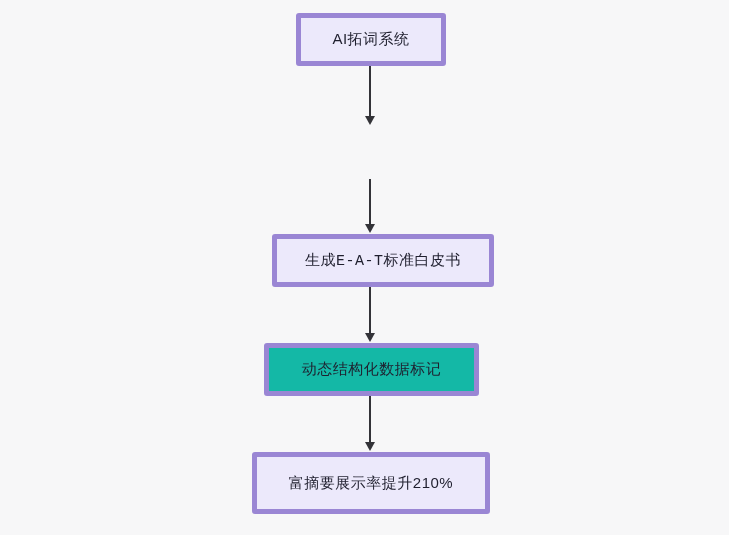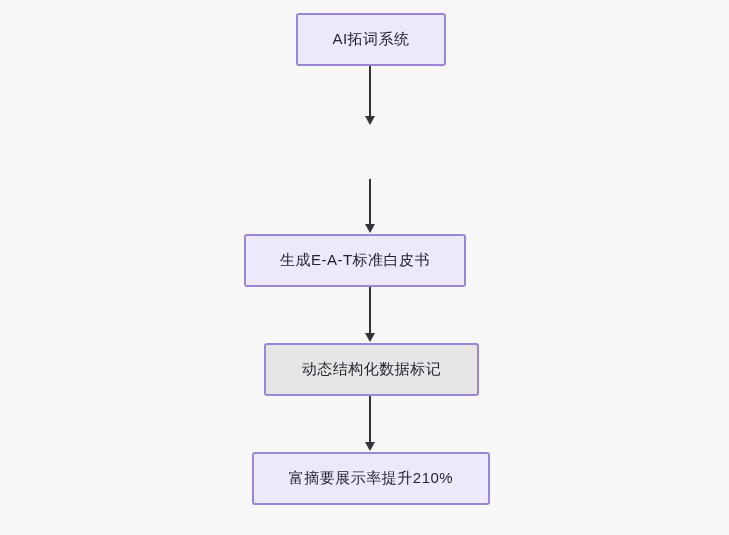--- a/index.html
+++ b/index.html
@@ -15,21 +15,21 @@
   }
   #flow {
     position: relative;
     width: 729px;
     height: 535px;
   }
   .node {
     position: absolute;
     box-sizing: border-box;
     background: #ece9fb;
-    border: 2px solid #be185d;
+    border: 5px solid #be185d;
     border-radius: 3px;
     display: flex;
     align-items: center;
     justify-content: center;
     color: #1f1f2e;
     font-size: 15px;
     letter-spacing: 0.5px;
     white-space: nowrap;
   }
   .arrow {
@@ -54,22 +54,22 @@
 <body>
 
 <div id="flow">
     <div class="arrow" style="left: 369px; top: 66px; height: 51px; background: rgb(51, 51, 56);"></div>
     <div class="arrow" style="left: 369px; top: 179px; height: 46px; background: rgb(51, 51, 56);"></div>
     <div class="arrow" style="left: 369px; top: 287px; height: 47px; background: rgb(51, 51, 56);"></div>
     <div class="arrow" style="left: 369px; top: 396px; height: 47px; background: rgb(51, 51, 56);"></div>
     <div class="node" style="left: 296px; top: 13px; width: 150px; height: 53px; background: rgb(236, 233, 251); border-color: rgb(154, 134, 212);">
       <span>AI拓词系统</span>
     </div>
-    <div class="node" style="left: 244px; top: 234px; width: 222px; height: 53px; background: rgb(236, 233, 251); border-color: rgb(154, 134, 212);">
+    <div class="node" style="left: 272px; top: 234px; width: 222px; height: 53px; background: rgb(236, 233, 251); border-color: rgb(154, 134, 212); font-family: Liberation Mono, monospace;">
       <span>生成E-A-T标准白皮书</span>
     </div>
-    <div class="node" style="left: 264px; top: 343px; width: 215px; height: 53px; background: #e5e5e5; border-color: rgb(154, 134, 212);">
+    <div class="node" style="left: 264px; top: 343px; width: 215px; height: 53px; background: #14b8a6; border-color: rgb(154, 134, 212);">
       <span>动态结构化数据标记</span>
     </div>
-    <div class="node" style="left: 252px; top: 452px; width: 238px; height: 53px; background: rgb(236, 233, 251); border-color: rgb(154, 134, 212);">
+    <div class="node" style="left: 252px; top: 452px; width: 238px; height: 62px; background: rgb(236, 233, 251); border-color: rgb(154, 134, 212);">
       <span>富摘要展示率提升210%</span>
     </div>
   </div>
 
 </body></html>

